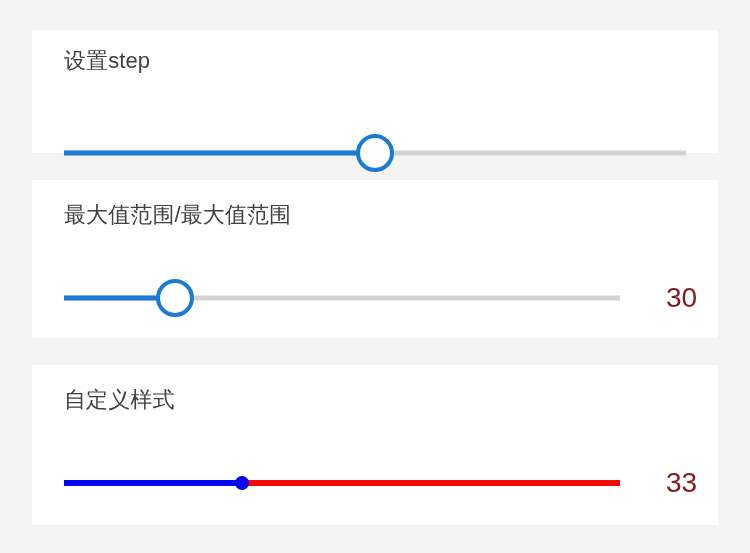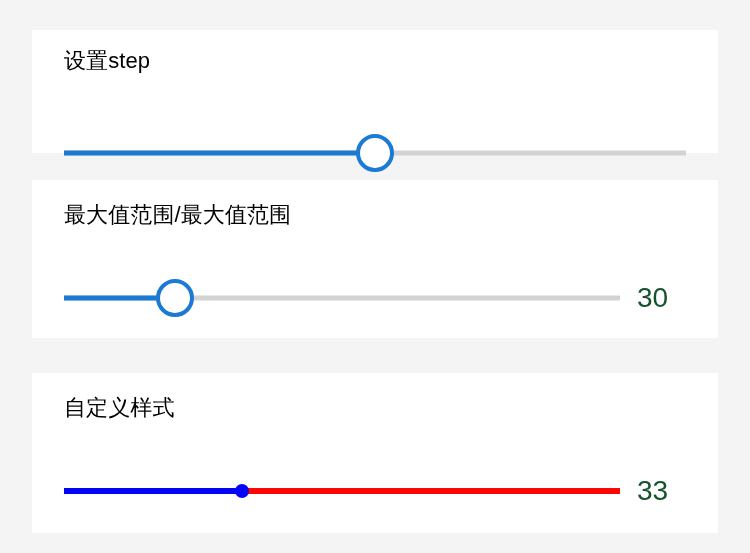--- a/index.html
+++ b/index.html
@@ -23,28 +23,28 @@
   
   .card {
     position: absolute;
     left: 32px;
     width: 686px;
     background: #ffffff;
     box-sizing: border-box;
   }
   #card-step      { top: 30px;  height: 123px; }
   #card-range     { top: 180px; height: 158px; }
-  #card-custom    { top: 373px; height: 160px; }
+  #card-custom    { top: 365px; height: 160px; }
 
   .card-title {
     position: absolute;
     left: 32px;
     font-size: 22px;
     line-height: 1.2;
-    color: #000000;
+    color: #404040;
     white-space: nowrap;
     letter-spacing: 0.1px;
   }
   #card-step   .card-title { top: 18px; }
   #card-range  .card-title { top: 22px; }
   #card-custom .card-title { top: 22px; }
 
   
   .slider-row {
     position: absolute;
@@ -104,22 +104,22 @@
     width: 14px;
     height: 14px;
     margin-left: -7px;
     margin-top: -7px;
     border: none;
     background: #0404f5;
   }
 
   .slider-value {
     font-size: 28px;
-    color: #14532d;
-    margin-left: 17px;
+    color: #7f1d1d;
+    margin-left: 46px;
     line-height: 1;
     white-space: nowrap;
   }
 </style>
 </head>
 <body>
 
 <div class="page">
 
   <div class="card" id="card-step">

